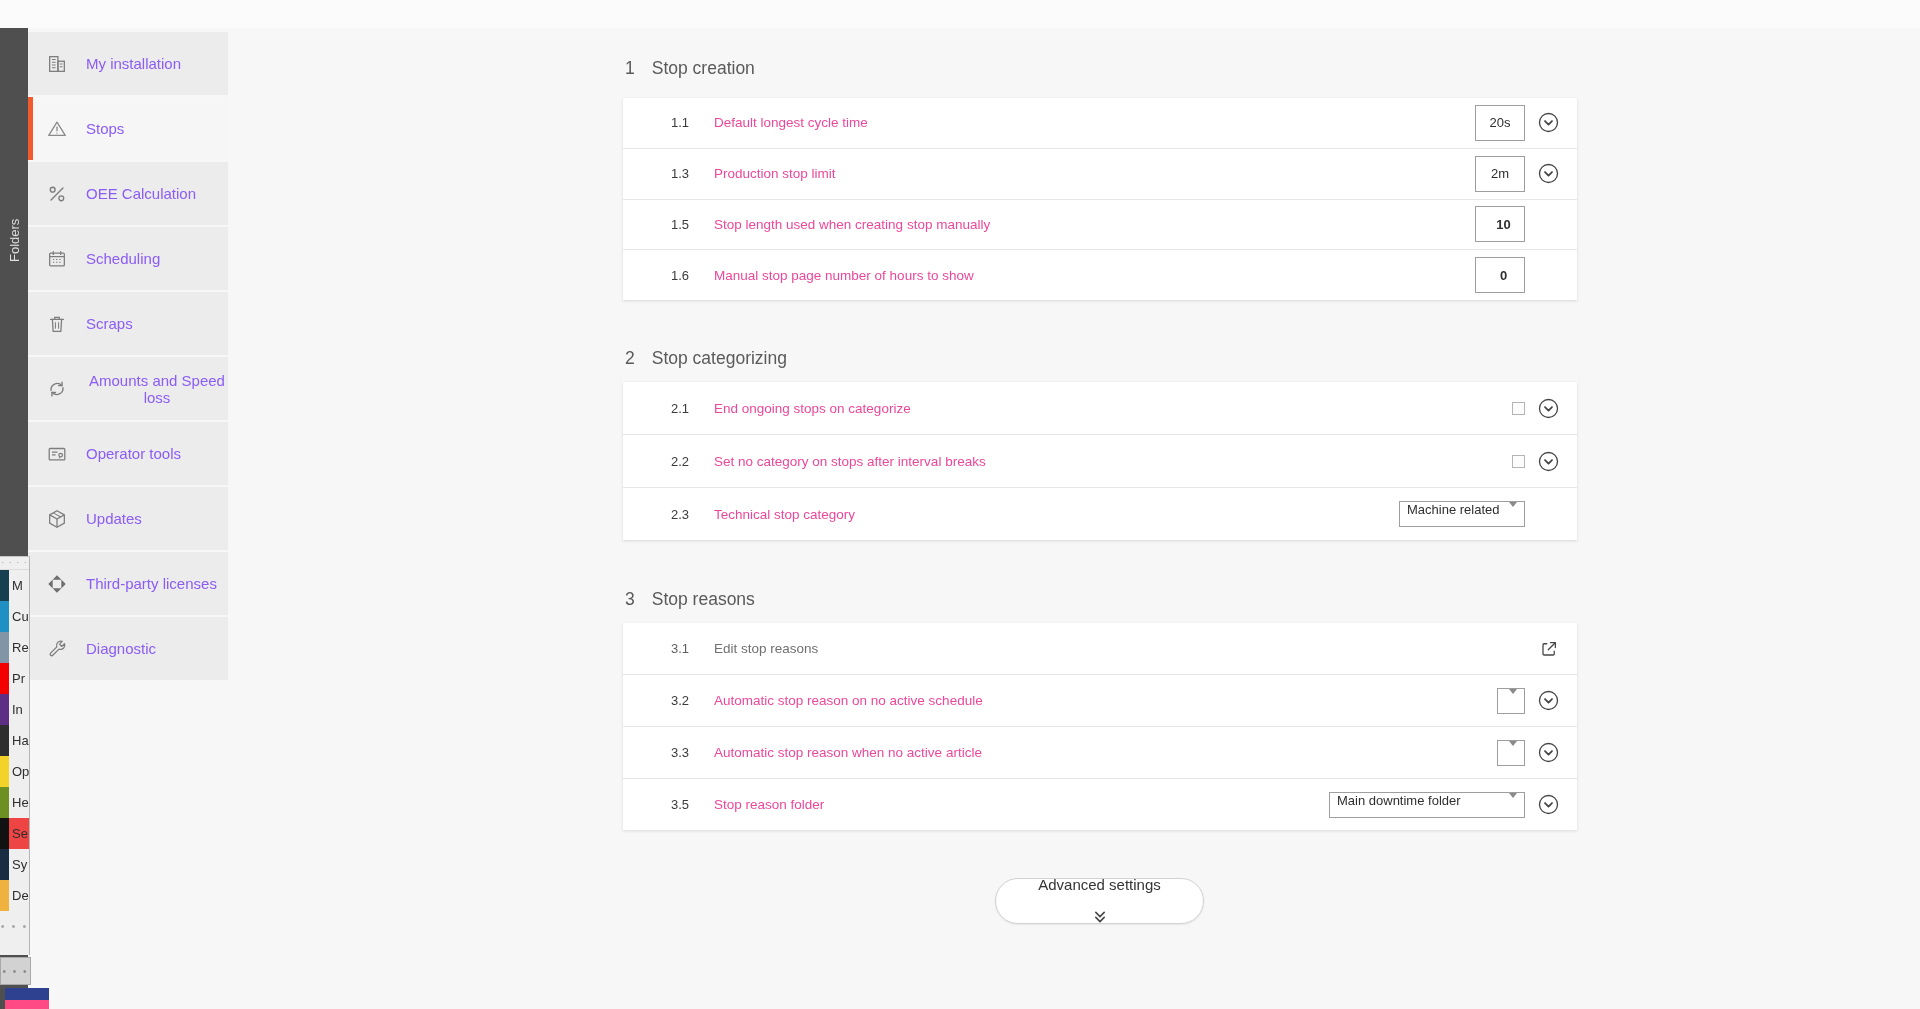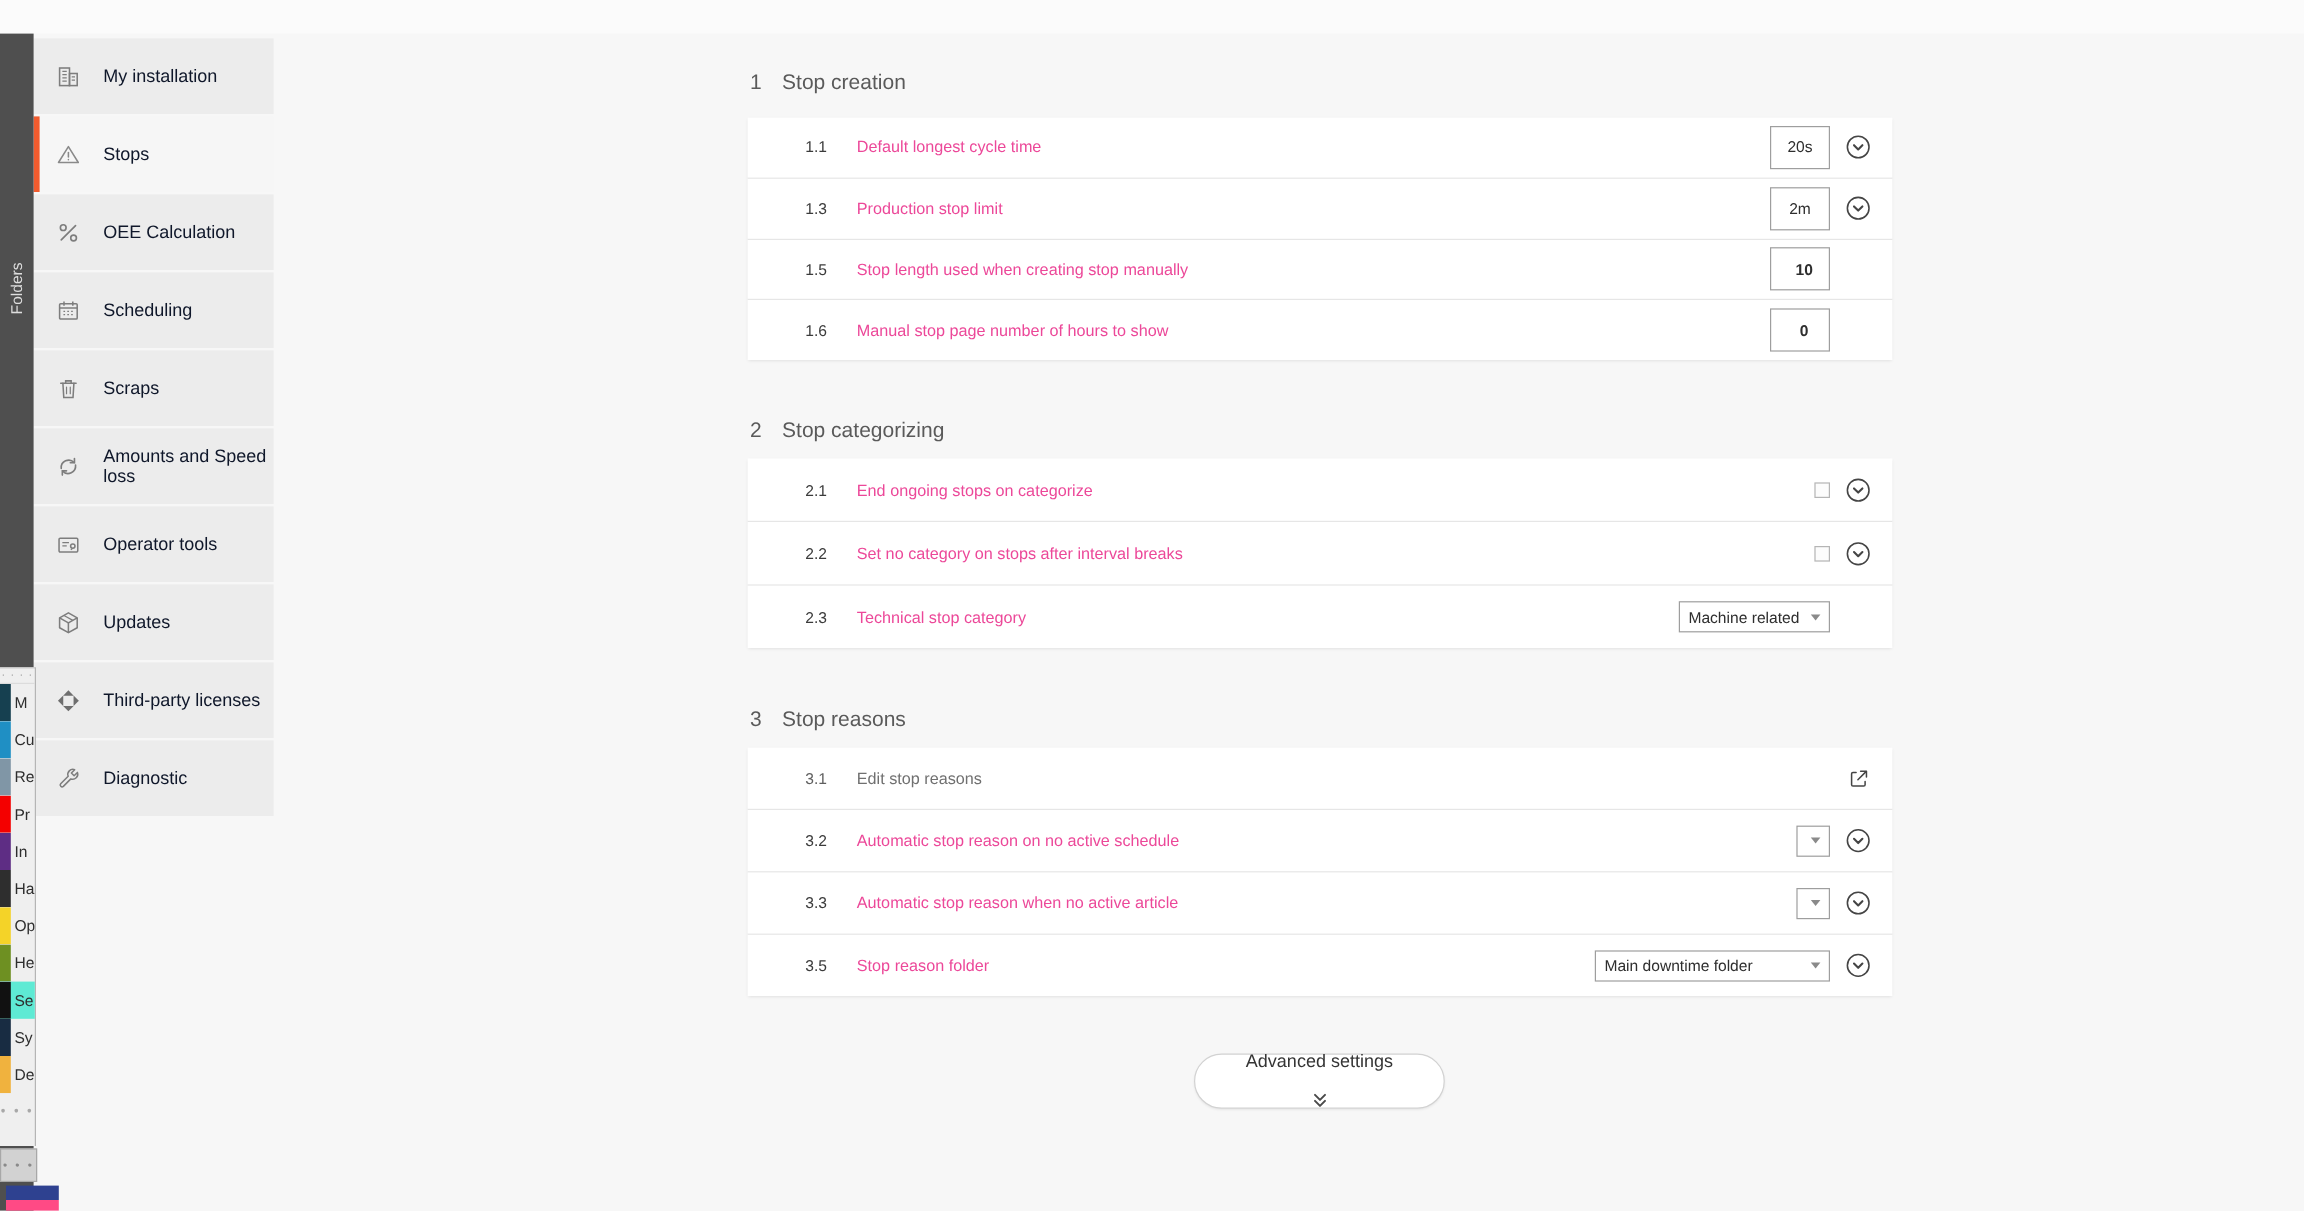--- a/index.html
+++ b/index.html
@@ -15,53 +15,53 @@
   .rail { position:absolute; left:0; top:0; width:28px; height:1009px; background:#4f4f4f; z-index:2; }
   .rail-expand { position:absolute; left:6px; top:6px; width:16px; height:16px; cursor:pointer; }
   .rail-label { position:absolute; left:0; top:200px; width:28px; height:80px; color:#dedede; font-size:13px;
                 writing-mode:vertical-rl; transform:rotate(180deg); display:flex; align-items:center; justify-content:center; }
 
   
   .folder-panel { position:absolute; left:0; top:556px; width:30px; height:399px; background:#efefef; border-right:1px solid #b5b5b5; border-top:1px solid #c4c4c4; z-index:4; }
   .folder-handle { height:13px; border-bottom:1px solid #dcdcdc; color:#9a9a9a; font-size:9px; letter-spacing:1px; text-align:center; line-height:11px; cursor:grab; }
   .folder-item { position:relative; height:31px; display:flex; align-items:center; padding-left:12px; font-size:13px; color:#2e2e2e; cursor:pointer; overflow:hidden; }
   .folder-item .bar { position:absolute; left:0; top:0; bottom:0; width:9px; }
-  .folder-item.selected { background:#5eead4;text-align:center; }
+  .folder-item.selected { background:#ef4444;text-align:center; }
   .folder-overflow { height:30px; display:flex; align-items:center; justify-content:center; color:#a8a8a8; font-size:11px; letter-spacing:2px; cursor:pointer; }
 
   .handle-box { position:absolute; left:0; top:957px; width:31px; height:28px; background:#d2d2d2; border:1px solid #a8a8a8; z-index:4;
                 display:flex; align-items:center; justify-content:center; color:#8a8a8a; font-size:10px; letter-spacing:2px; cursor:pointer; }
   .brand-logo { position:absolute; left:5px; top:988px; width:44px; height:21px; z-index:5; }
   .brand-logo .l-top { height:12px; }
   .brand-logo .l-bot { height:9px; }
 
   
   .sidebar { position:absolute; left:28px; top:32px; width:200px; z-index:1; }
   .side-item { position:relative; height:63px; margin-bottom:2px; background:#ececec; display:flex; align-items:center; padding-left:18px; gap:18px; cursor:pointer; }
-  .side-item .lbl { font-size:15px; color:#0f172a; }
+  .side-item .lbl { font-size:15px; color:#8b5cf6;text-align:center; }
   .side-item.selected { background:#f6f6f6; }
   .side-item.selected::before { content:""; position:absolute; left:0; top:0; bottom:0; width:5px; background:#f15b2e; }
   .side-icon { width:22px; height:22px; flex:0 0 22px; display:flex; align-items:center; justify-content:center; }
 
   
   .content { position:absolute; left:623px; top:0; width:954px; height:1009px; z-index:1; }
   .sec-header { position:absolute; left:2px; display:flex; gap:17px; font-size:17.5px; color:#5a5a5a; }
   .card { position:absolute; left:0; width:954px; background:#ffffff; box-shadow:0 1px 3px rgba(0,0,0,.12); display:flex; flex-direction:column; }
   .row { flex:1; display:flex; align-items:center; padding:0 18px 0 20px; }
   .row + .row { border-top:1px solid #e6e6e6; }
   .row .num { width:43px; font-size:13px; color:#3b3b3b;margin-left:28px; }
   .row .lbl { flex:1; font-size:13.5px; color:#ec4899; }
   .row.link-row .num { color:#5f5f5f; }
   .row.link-row .lbl { color:#707070; }
   .exp-slot { width:21px; height:21px; margin-left:13px; display:flex; align-items:center; justify-content:center; }
   .val-input { width:50px; height:36px; border:1px solid #9e9e9e; background:#fff; font-size:13px; color:#2e2e2e; font-family:"Liberation Sans", sans-serif; }
   .val-input.center { text-align:center; }
   .val-input.left { text-align:center; padding-left:7px;font-weight:bold; }
   .checkbox { width:13px; height:13px; border:1px solid #b5b5b5; background:#fcfcfc; cursor:pointer; }
-  .dropdown { height:26px; border:1px solid #9e9e9e; background:#fff; display:flex; align-items:center; font-size:13px; color:#2e2e2e; padding:0 7px; cursor:pointer; }
+  .dropdown { height:26px; border:1px solid #9e9e9e; background:#fff; display:flex; font-size:13px; color:#2e2e2e; padding:0 7px; cursor:pointer; }
   .dropdown .dd-label { flex:1; white-space:nowrap; }
   .caret { width:0; height:0; border-left:4px solid transparent; border-right:4px solid transparent; border-top:5px solid #8a8a8a; margin-left:6px; flex:0 0 auto; }
   .dd-machine { width:126px; }
   .dd-mini { width:28px; justify-content:flex-end; }
   .dd-folder { width:196px; }
 
   .adv-btn { position:absolute; left:372px; top:878px; width:209px; height:46px; border-radius:23px; background:#fff; border:1px solid #d2d2d2;
              box-shadow:0 1px 2px rgba(0,0,0,.07); display:flex; align-items:center; justify-content:center; gap:14px; cursor:pointer;flex-direction:column; }
   .adv-btn .lbl { font-size:15px; color:#353535; }
 

